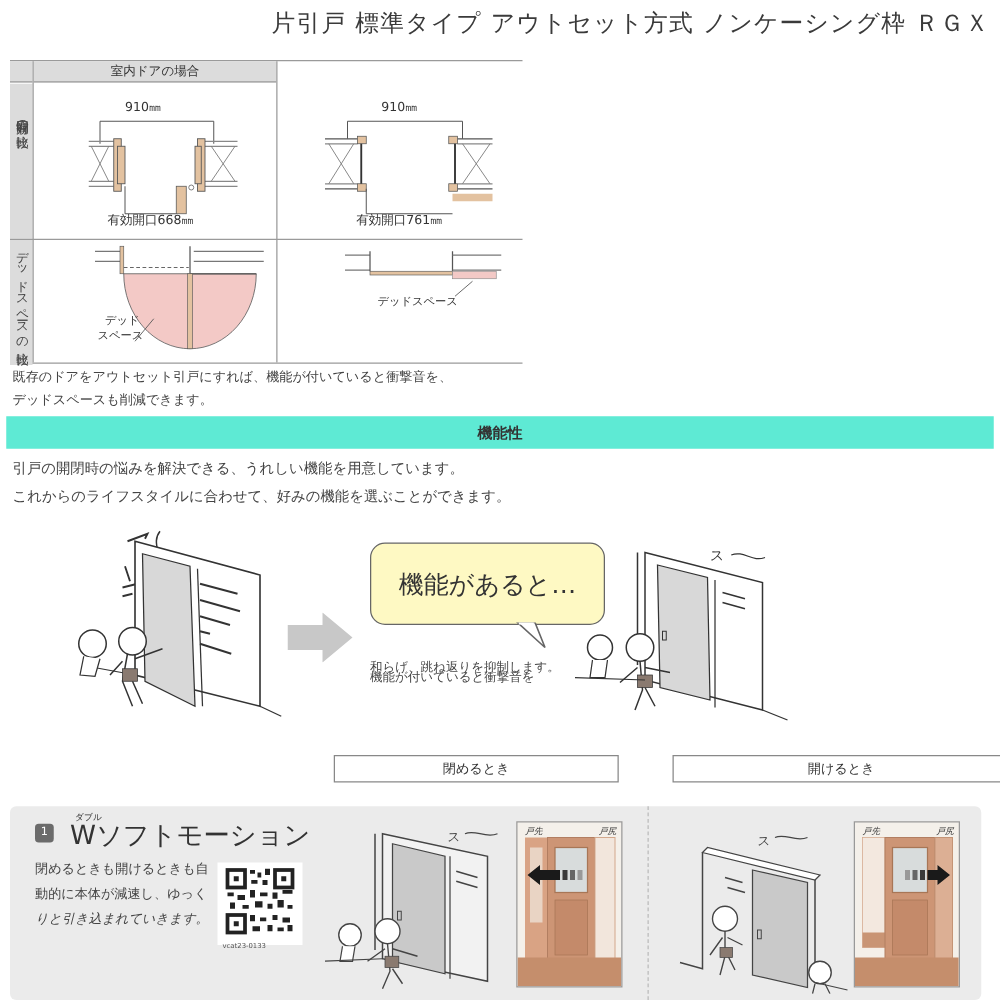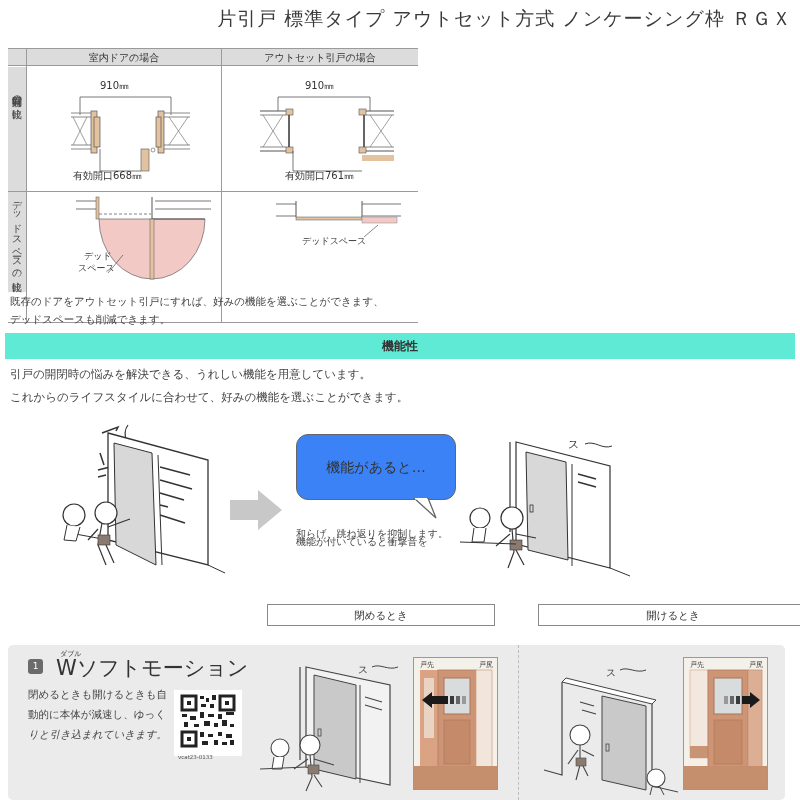--- a/index.html
+++ b/index.html
@@ -2,62 +2,61 @@
 <html><head>
 <meta charset="utf-8">
 <style>
   * { box-sizing: border-box; margin: 0; padding: 0; }
   html, body { width: 800px; height: 800px; background: #ffffff; overflow: hidden; }
   body { position: relative; font-family: "DejaVu Sans", sans-serif; color: #333; }
 
   .title { position: absolute; top: 6px; right: 8px; font-size: 19px; letter-spacing: 1px; color: #3a3a3a; white-space: nowrap; }
 
   
-  .cmp { position: absolute; left: 8px; top: 48px; width: 410px; height: 275px; border-top: 1px solid #9a9a9a; border-bottom: 1px solid #9a9a9a; }
+  .cmp { position: absolute; left: 8px; top: 48px; width: 410px; height: 243px; border-top: 1px solid #9a9a9a; border-bottom: 1px solid #9a9a9a; }
   .cmp .hdr { position: absolute; top: 0; height: 17px; background: #dcdcdc; border-bottom: 1px solid #9a9a9a; font-size: 10px; text-align: center; line-height: 17px; color: #333; }
   .cmp .hdr.c0 { left: 0; width: 18px; }
   .cmp .hdr.c1 { left: 19px; width: 194px; }
   .cmp .hdr.c2 { left: 214px; width: 196px; }
   .cmp .rowlab { position: absolute; left: 0; width: 18px; background: #dcdcdc; font-size: 10px; line-height: 11px; text-align: center; color: #444; padding-top: 4px; }
   .cmp .vline { position: absolute; top: 0; bottom: 0; width: 1px; background: #9a9a9a; }
   .cmp .hline { position: absolute; left: 0; right: 0; height: 1px; background: #9a9a9a; }
   .cmp svg { position: absolute; }
   .cmp .lbl { position: absolute; font-size: 9px; color: #333; white-space: nowrap; }
 
   .note { position: absolute; left: 10px; font-size: 10.5px; color: #444; white-space: nowrap; }
 
   .section-bar { position: absolute; left: 5px; top: 333px; width: 790px; height: 26px; background: #5eead4; text-align: center; line-height: 26px; font-size: 12px; font-weight: bold; color: #333; }
   .desc { position: absolute; left: 10px; font-size: 11.5px; color: #444; white-space: nowrap; }
 
   .illus { position: absolute; }
-  .bubble { position: absolute; left: 296px; top: 434px; width: 160px; height: 66px; border: 1.5px solid #666; border-radius: 12px; background: #3b82f6; text-align: center; line-height: 64px; font-size: 14px; color: #333; }
+  .bubble { position: absolute; left: 296px; top: 434px; width: 188px; height: 66px; border: 1.5px solid #666; border-radius: 12px; background: #fef9c3; text-align: center; line-height: 64px; font-size: 20px; color: #333; }
   .bubble-text { position: absolute; left: 296px; font-size: 10px; color: #444; white-space: nowrap; }
 
   .tag-btn { position: absolute; top: 604px; height: 22px; border: 1px solid #888; background: #fff; text-align: center; line-height: 20px; font-size: 10.5px; color: #333; }
 
   .panel { position: absolute; left: 8px; top: 645px; width: 777px; height: 155px; background: #ebebeb; border-radius: 5px; }
   .panel-div { position: absolute; left: 340px; top: 645px; width: 1px; height: 155px; border-left: 1px dashed #bbb; }
   .num { position: absolute; left: 28px; top: 659px; width: 15px; height: 15px; background: #6b6b6b; color: #fff; border-radius: 3px; font-size: 9px; text-align: center; line-height: 15px; }
   .ruby { position: absolute; left: 60px; top: 649px; font-size: 7px; color: #333; }
   .feat-title { position: absolute; left: 56px; top: 654px; font-size: 21px; color: #333; white-space: nowrap; }
   .feat-desc { position: absolute; left: 28px; font-size: 10.5px; color: #444; white-space: nowrap; }
   .qr { position: absolute; left: 174px; top: 690px; width: 68px; height: 66px; background: #fff; }
   .qr-cap { position: absolute; left: 178px; top: 754px; font-size: 5.5px; color: #555; }
   .photo { position: absolute; top: 657px; width: 85px; height: 133px; border: 1px solid #999; background: #f4f0ea; }
-  .photo .tl, .photo .tr { position: absolute; top: 2px; font-size: 7px; color: #333; }
+  .photo .tl, .photo .tr { position: absolute; top: 2px; font-size: 7px; color: #333; font-style: italic; }
 </style>
 </head>
 <body>
 
 <div class="title">片引戸 標準タイプ アウトセット方式 ノンケーシング枠 ＲＧＸ</div>
 
 <div class="cmp">
   <div class="hdr c0"></div>
   <div class="hdr c1">室内ドアの場合</div>
-  <div class="hdr c2">アウトセット引戸の場合</div>
 
   <div class="rowlab" style="top:18px;height:124px;padding-top:22px;">
     <span style="writing-mode:vertical-rl;">有効開口の比較</span>
   </div>
   <div class="rowlab" style="top:143px;height:100px;padding-top:2px;">
     <span style="writing-mode:vertical-rl;">デッドスペースの比較</span>
   </div>
 
   <div class="vline" style="left:18px;"></div>
   <div class="vline" style="left:213px;"></div>
@@ -83,21 +82,21 @@
     <rect x="28" y="34" width="6" height="42" fill="#e3c2a0" stroke="#555" stroke-width="0.7"></rect>
     <rect x="31" y="40" width="6" height="30" fill="#e3c2a0" stroke="#555" stroke-width="0.7"></rect>
     <rect x="95" y="34" width="6" height="42" fill="#e3c2a0" stroke="#555" stroke-width="0.7"></rect>
     <rect x="93" y="40" width="5" height="30" fill="#e3c2a0" stroke="#555" stroke-width="0.7"></rect>
     <rect x="78" y="72" width="8" height="22" fill="#e3c2a0" stroke="#555" stroke-width="0.6"></rect>
     <circle cx="90" cy="73" r="2" fill="none" stroke="#555" stroke-width="0.6"></circle>
     <line x1="37" y1="72" x2="37" y2="94" stroke="#555" stroke-width="0.8"></line>
     <line x1="37" y1="94" x2="78" y2="94" stroke="#555" stroke-width="0.8"></line>
   </svg>
   <div class="lbl" style="left:92px;top:30px;font-size:10px;">910㎜</div>
-  <div class="lbl" style="left:65px;top:120px;font-size:10px;">有効開口668㎜</div>
+  <div class="lbl" style="left:78px;top:120px;font-size:10px;">有効開口668㎜</div>
 
   <svg style="left:250px;top:28px;" width="140" height="100" viewBox="0 0 140 100">
     <line x1="20" y1="20" x2="112" y2="20" stroke="#555" stroke-width="0.8"></line>
     <line x1="20" y1="20" x2="20" y2="34" stroke="#555" stroke-width="0.8"></line>
     <line x1="112" y1="20" x2="112" y2="34" stroke="#555" stroke-width="0.8"></line>
     <line x1="2" y1="34" x2="28" y2="34" stroke="#555"></line>
       <line x1="2" y1="38" x2="28" y2="38" stroke="#888"></line>
     <line x1="2" y1="70" x2="28" y2="70" stroke="#888"></line>
       <line x1="2" y1="74" x2="28" y2="74" stroke="#555"></line>
     <line x1="5" y1="38" x2="25" y2="70" stroke="#777" stroke-width="0.7"></line>
@@ -144,21 +143,21 @@
     <line x1="96" y1="6" x2="96" y2="22" stroke="#555"></line>
     <line x1="96" y1="9" x2="135" y2="9" stroke="#777"></line>
       <line x1="96" y1="21" x2="135" y2="21" stroke="#777"></line>
     <rect x="30" y="22" width="66" height="3" fill="#e3c2a0" stroke="#555" stroke-width="0.5"></rect>
     <rect x="96" y="22" width="35" height="6" fill="#f3c9c6" stroke="#888" stroke-width="0.5"></rect>
     <line x1="98" y1="42" x2="112" y2="30" stroke="#555" stroke-width="0.7"></line>
   </svg>
   <div class="lbl" style="left:294px;top:186px;">デッドスペース</div>
 </div>
 
-<div class="note" style="top:295px;">既存のドアをアウトセット引戸にすれば、好みの機能を選ぶことができます、</div>
+<div class="note" style="top:295px;">既存のドアをアウトセット引戸にすれば、機能が付いていると衝撃音を、</div>
 <div class="note" style="top:313px;">デッドスペースも削減できます。</div>
 
 <div class="section-bar">機能性</div>
 <div class="desc" style="top:367px;">引戸の開閉時の悩みを解決できる、うれしい機能を用意しています。</div>
 <div class="desc" style="top:390px;">これからのライフスタイルに合わせて、好みの機能を選ぶことができます。</div>
 
 <svg class="illus" style="left:40px;top:415px;" width="195" height="175" viewBox="0 0 195 175">
   <path d="M62 18 L78 12 L76 16 M70 30 L72 42 M60 38 L64 50 M58 55 L70 52 M58 62 L66 60" stroke="#333" stroke-width="1.5" fill="none"></path>
   <path d="M88 10 C80 20, 92 30, 84 40 C80 48, 92 55, 86 66" stroke="#333" stroke-width="1.2" fill="none"></path>
   <polygon points="68,18 168,45 168,150 68,125" fill="#fff" stroke="#333" stroke-width="1.3"></polygon>

